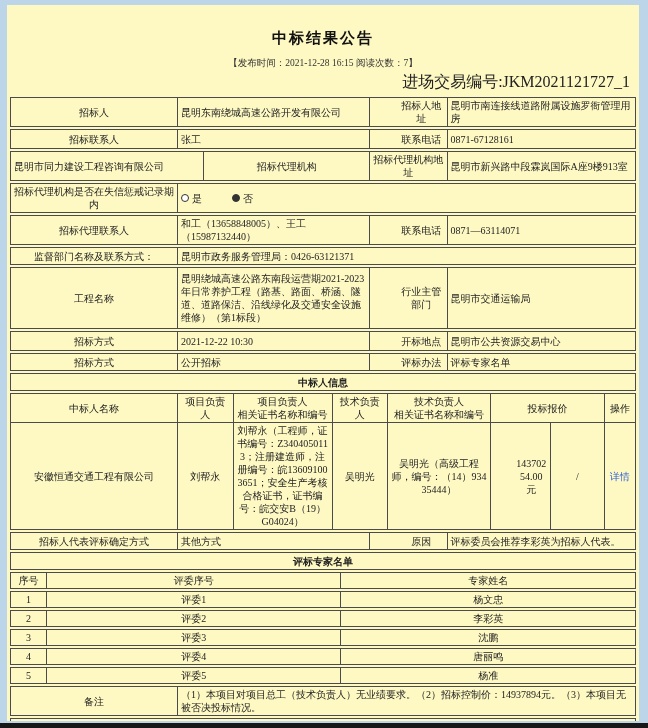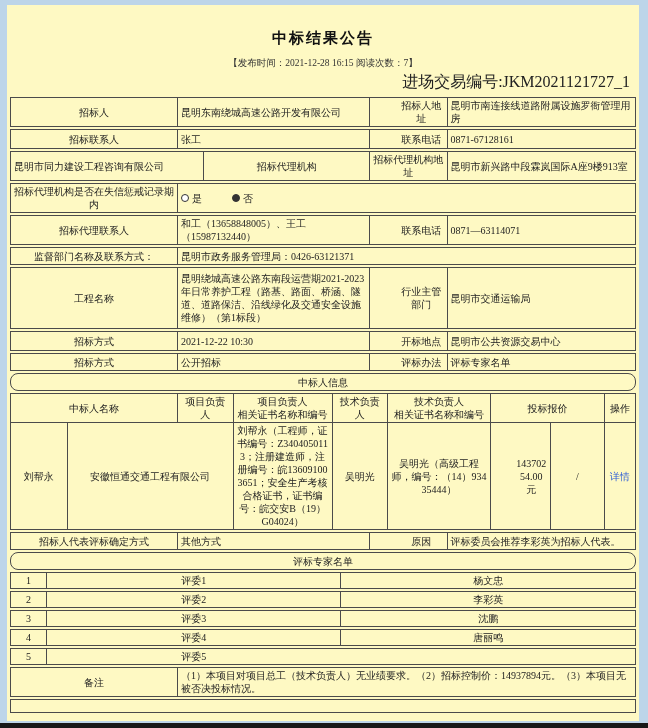--- a/index.html
+++ b/index.html
@@ -67,23 +67,22 @@
   .breakall{ word-break:break-all; }
   
   .w-l1{width:26.6%;} .w-v1{width:30.8%;} .w-l2{width:12.4%;padding-left:29px;} .w-v2{width:30.2%;}
   
   .wn1{width:26.6%;} .wn2{width:8.9%;} .wn3{width:15.9%;} .wn4{width:8.8%;}
   .wn5{width:16.6%;} .wn6{width:9.6%;padding-left:24px;} .wn7{width:8.6%;} .wn8{width:5.0%;}
   .wnp{width:18.2%;}
   
   .we1{width:5.6%;} .we2{width:47.2%;} .we3{width:47.2%;}
   .section-title{
-    font-weight:normal;
+    font-weight:bold;
     min-height:18px;
-    border-radius:8px;
   }
   .link{ color:#2a5bd7; cursor:pointer; }
   .radio{ display:inline-flex; align-items:center; margin-right:30px; cursor:pointer; }
   .rb{
     display:inline-block; width:8px; height:8px;
     border:1px solid #333; border-radius:50%;
     margin-right:3px; background:#fff;
   }
   .rb.checked{ background:#333; }
 </style>
@@ -174,22 +173,22 @@
       <div class="cell wn2">项目负责人</div>
       <div class="cell wn3 preline">项目负责人
 相关证书名称和编号</div>
       <div class="cell wn4">技术负责人</div>
       <div class="cell wn5 preline">技术负责人
 相关证书名称和编号</div>
       <div class="cell wnp">投标报价</div>
       <div class="cell wn8 fill">操作</div>
     </div>
     <div class="frow" style="min-height:84px">
+      <div class="cell wn1">安徽恒通交通工程有限公司</div>
       <div class="cell wn2">刘帮永</div>
-      <div class="cell wn1">安徽恒通交通工程有限公司</div>
       <div class="cell wn3 breakall">刘帮永（工程师，证书编号：Z3404050113；注册建造师，注册编号：皖136091003651；安全生产考核合格证书，证书编号：皖交安B（19）G04024）</div>
       <div class="cell wn4">吴明光</div>
       <div class="cell wn5 breakall">吴明光（高级工程师，编号：（14）93435444）</div>
       <div class="cell wn6 breakall">14370254.00元</div>
       <div class="cell wn7">/</div>
       <div class="cell wn8 fill">
           <span class="link">详情</span>
         </div>
     </div>
   </div>
@@ -198,20 +197,25 @@
     <div class="cell w-l1">招标人代表评标确定方式</div>
     <div class="cell w-v1 left">其他方式</div>
     <div class="cell w-l2">原因</div>
     <div class="cell w-v2 left fill">评标委员会推荐李彩英为招标人代表。</div>
   </div>
 
   <div class="box frow section-title">
     <div class="cell fill">评标专家名单</div>
   </div>
 
+  <div class="box frow" style="min-height:17px">
+    <div class="cell we1">序号</div>
+    <div class="cell we2">评委序号</div>
+    <div class="cell we3 fill">专家姓名</div>
+  </div>
 
   <div class="box frow" style="min-height:16px">
     <div class="cell we1">1</div>
     <div class="cell we2">评委1</div>
     <div class="cell we3 fill">杨文忠</div>
   </div>
   <div class="box frow" style="min-height:16px">
     <div class="cell we1">2</div>
     <div class="cell we2">评委2</div>
     <div class="cell we3 fill">李彩英</div>
@@ -222,20 +226,21 @@
     <div class="cell we3 fill">沈鹏</div>
   </div>
   <div class="box frow" style="min-height:16px">
     <div class="cell we1">4</div>
     <div class="cell we2">评委4</div>
     <div class="cell we3 fill">唐丽鸣</div>
   </div>
   <div class="box frow" style="min-height:16px">
     <div class="cell we1">5</div>
     <div class="cell we2">评委5</div>
+    <div class="cell we3 fill">杨准</div>
   </div>
 
   <div class="box frow" style="min-height:30px">
     <div class="cell w-l1">备注</div>
     <div class="cell left fill">（1）本项目对项目总工（技术负责人）无业绩要求。（2）招标控制价：14937894元。（3）本项目无被否决投标情况。</div>
   </div>
 
   <div class="box frow" style="min-height:14px">
     <div class="cell left fill">
       

